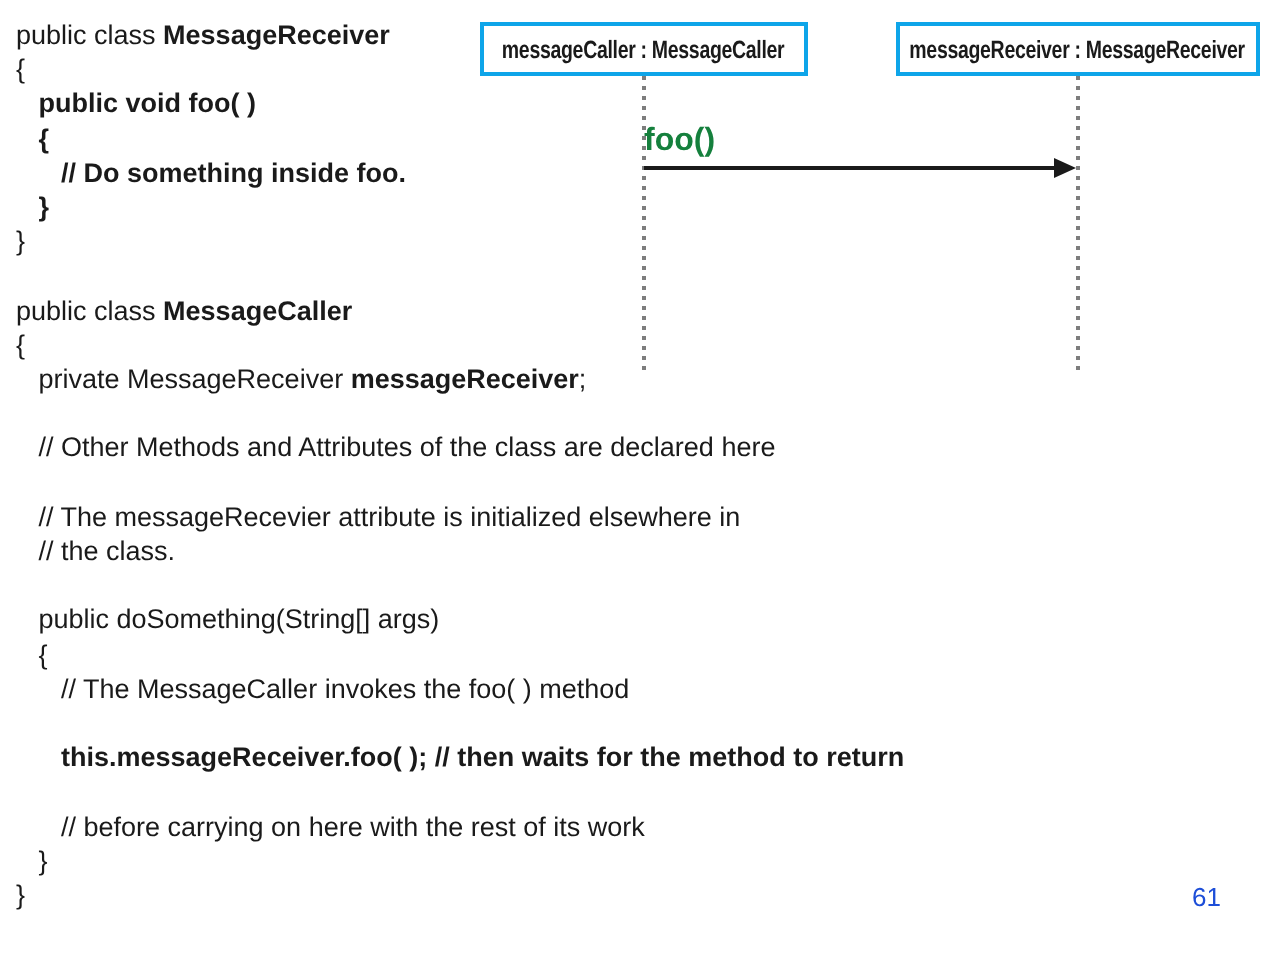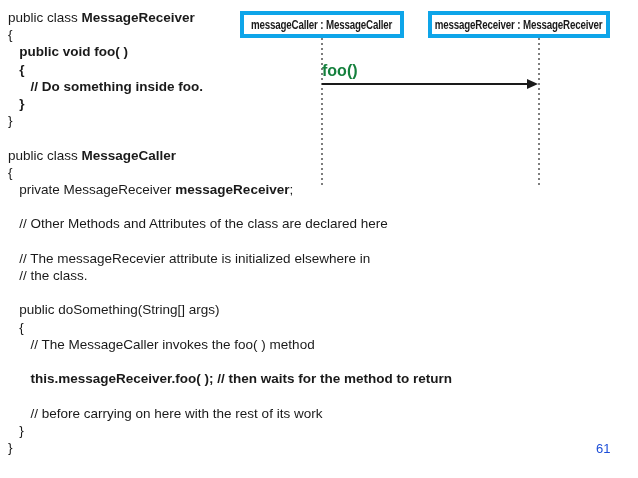--- a/index.html
+++ b/index.html
@@ -26,34 +26,34 @@
     white-space: pre;
   }
   .code-line { min-height: 17.2px; }
   .code .b { font-weight: bold; }
 
   
   .obj-box {
     position: absolute;
     top: 11px; height: 27px;
     box-sizing: border-box;
-    border: 4px solid #0ea5e9;
+    border: 2px solid #0ea5e9;
     background: #ffffff;
     display: flex; align-items: center; justify-content: center;
   }
   .obj-box .obj-label {
     font-size: 12.5px;
     font-weight: bold;
     color: #1a1a1a;
     white-space: nowrap;
     letter-spacing: -0.2px;
     transform: scaleX(0.78);
   }
   #box-caller  { left: 240px; width: 164px; }
-  #box-receiver{ left: 428px; width: 182px; align-items: center; }
+  #box-receiver{ left: 448px; width: 182px; align-items: center; }
 
   .lifeline {
     position: absolute;
     top: 38px; height: 147px; width: 2px;
     background: repeating-linear-gradient(to bottom, #7d7d7d 0 2px, transparent 2px 5px);
   }
   #lifeline-caller   { left: 321px; }
   #lifeline-receiver { left: 538px; }
 
   .msg-label {

